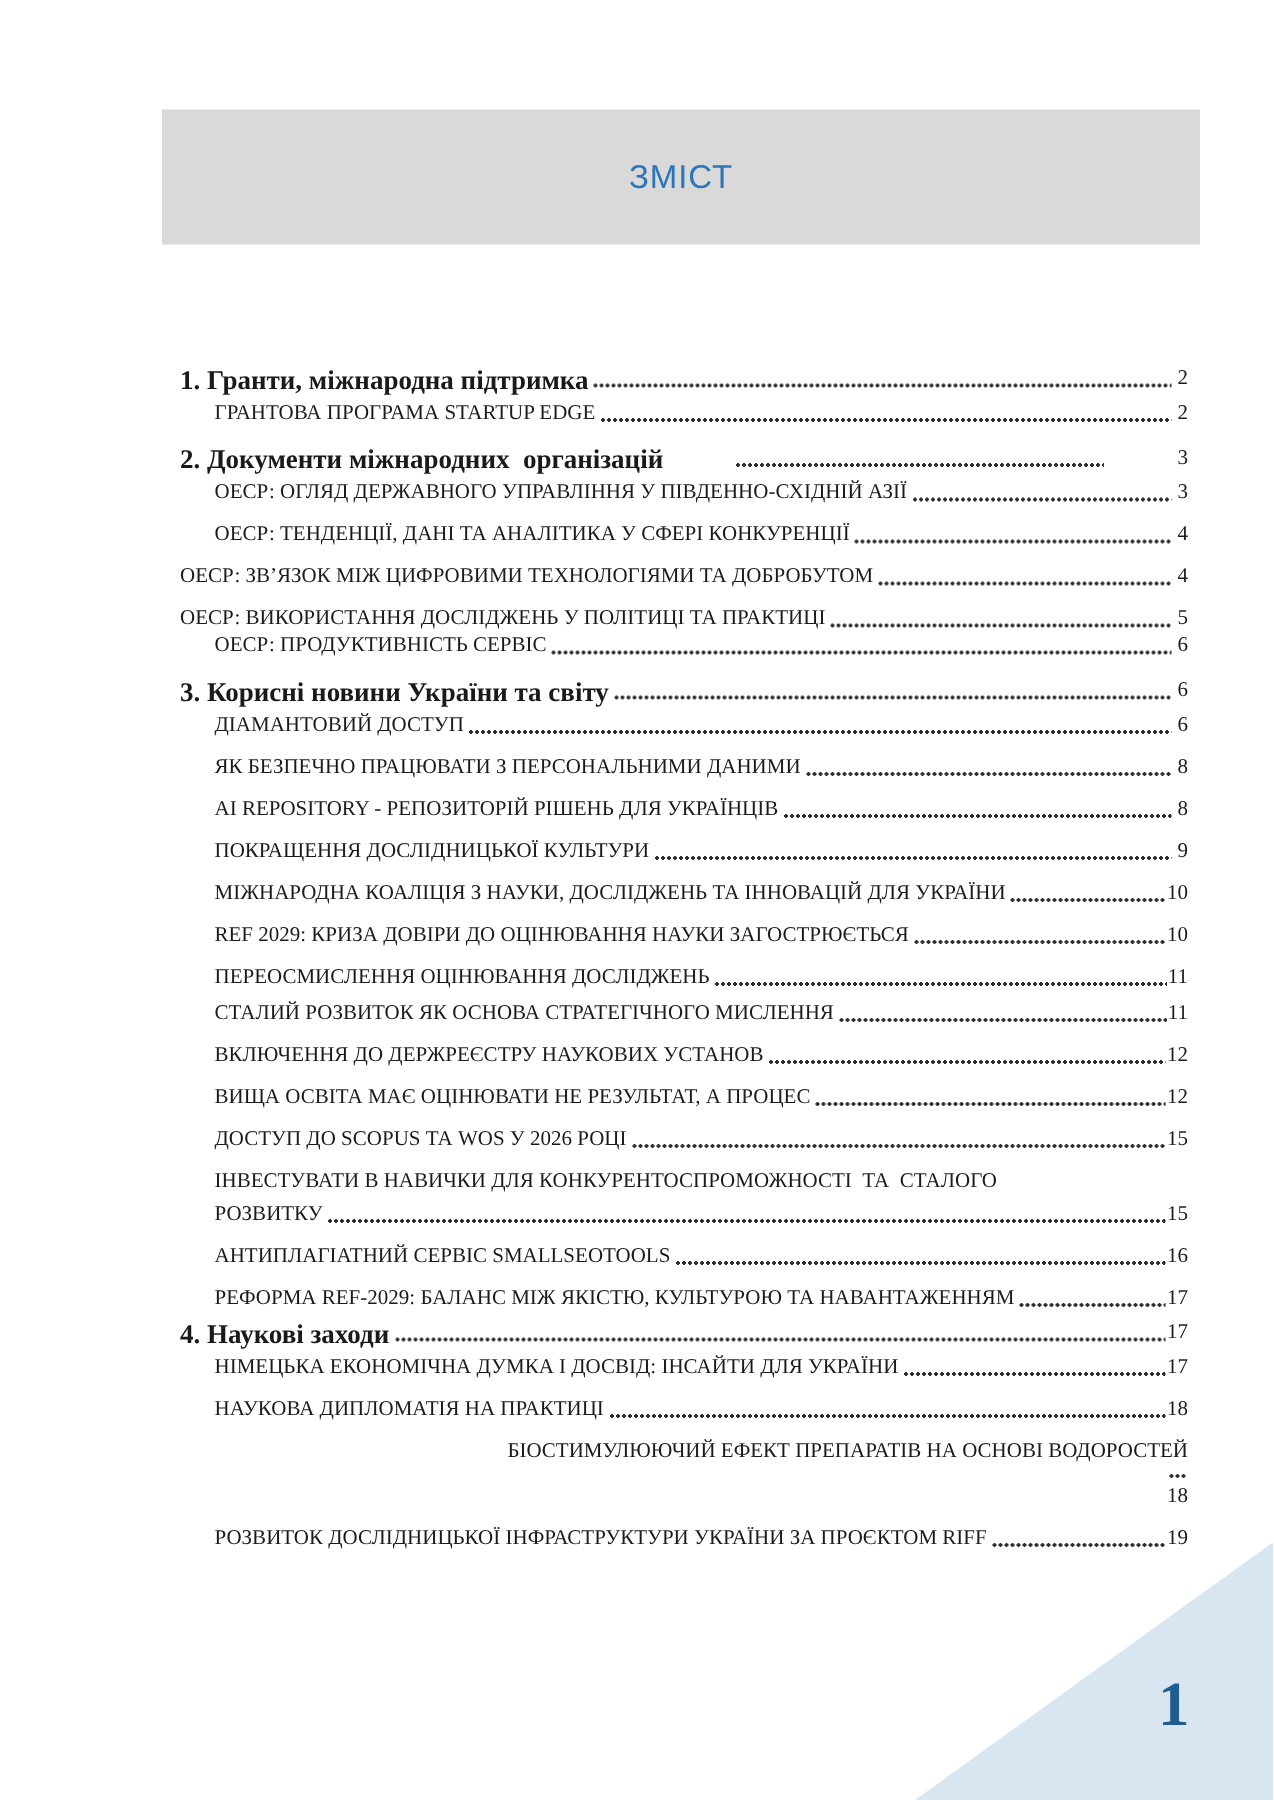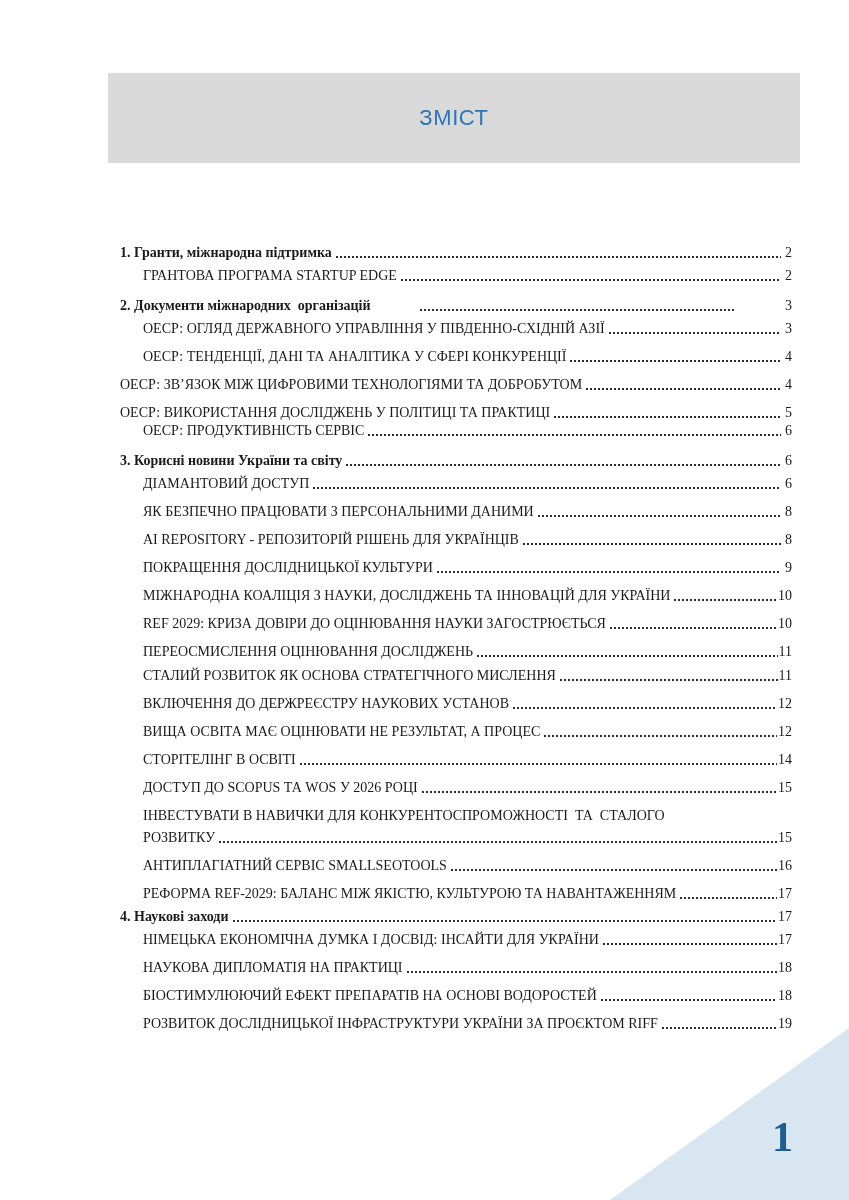--- a/index.html
+++ b/index.html
@@ -37,21 +37,21 @@
     width:672px;
   }
   .row{
     display:flex;
     align-items:flex-end;
     font-size:14px;
     line-height:18px;
     color:var(--body-text);
   }
   .row.indent{padding-left:23px;}
-  .row.bold .title{font-weight:700;font-size:14px;}
+  .row.bold .title{font-weight:700;font-size:18px;}
   .title{
     white-space:pre-wrap;
     flex:0 1 auto;
   }
   .leader{
     flex:1 1 12px;
     min-width:12px;
     height:18px;
     margin-left:3px;
     margin-right:1px;
@@ -182,25 +182,20 @@
         <span class="title">ВКЛЮЧЕННЯ ДО ДЕРЖРЕЄСТРУ НАУКОВИХ УСТАНОВ</span>
         <span class="leader"></span>
         <span class="pagenum">12</span>
       </div>
       <div class="row indent" style="margin-top: 10px;">
         <span class="title">ВИЩА ОСВІТА МАЄ ОЦІНЮВАТИ НЕ РЕЗУЛЬТАТ, А ПРОЦЕС</span>
         <span class="leader"></span>
         <span class="pagenum">12</span>
       </div>
       <div class="row indent" style="margin-top: 10px;">
-        <span class="title">СТОРІТЕЛІНГ В ОСВІТІ</span>
-        <span class="leader"></span>
-        <span class="pagenum">14</span>
-      </div>
-      <div class="row indent" style="margin-top: 10px;">
         <span class="title">ДОСТУП ДО SCOPUS ТА WOS У 2026 РОЦІ</span>
         <span class="leader"></span>
         <span class="pagenum">15</span>
       </div>
       <div class="row indent" style="margin-top: 10px;">
         <span class="title">ІНВЕСТУВАТИ В НАВИЧКИ ДЛЯ КОНКУРЕНТОСПРОМОЖНОСТІ  ТА  СТАЛОГО</span>
       </div>
       <div class="row indent" style="margin-top: 4px;">
         <span class="title">РОЗВИТКУ</span>
         <span class="leader"></span>
@@ -224,21 +219,21 @@
       <div class="row indent" style="margin-top: 5px;">
         <span class="title">НІМЕЦЬКА ЕКОНОМІЧНА ДУМКА І ДОСВІД: ІНСАЙТИ ДЛЯ УКРАЇНИ</span>
         <span class="leader"></span>
         <span class="pagenum">17</span>
       </div>
       <div class="row indent" style="margin-top: 10px;">
         <span class="title">НАУКОВА ДИПЛОМАТІЯ НА ПРАКТИЦІ</span>
         <span class="leader"></span>
         <span class="pagenum">18</span>
       </div>
-      <div class="row indent" style="margin-top: 10px;">
+      <div class="row indent" style="margin-top: 10px; flex-direction: column;">
         <span class="title">БІОСТИМУЛЮЮЧИЙ ЕФЕКТ ПРЕПАРАТІВ НА ОСНОВІ ВОДОРОСТЕЙ</span>
         <span class="leader"></span>
         <span class="pagenum">18</span>
       </div>
       <div class="row indent" style="margin-top: 10px;">
         <span class="title">РОЗВИТОК ДОСЛІДНИЦЬКОЇ ІНФРАСТРУКТУРИ УКРАЇНИ ЗА ПРОЄКТОМ RIFF</span>
         <span class="leader"></span>
         <span class="pagenum">19</span>
       </div>
     </div>

